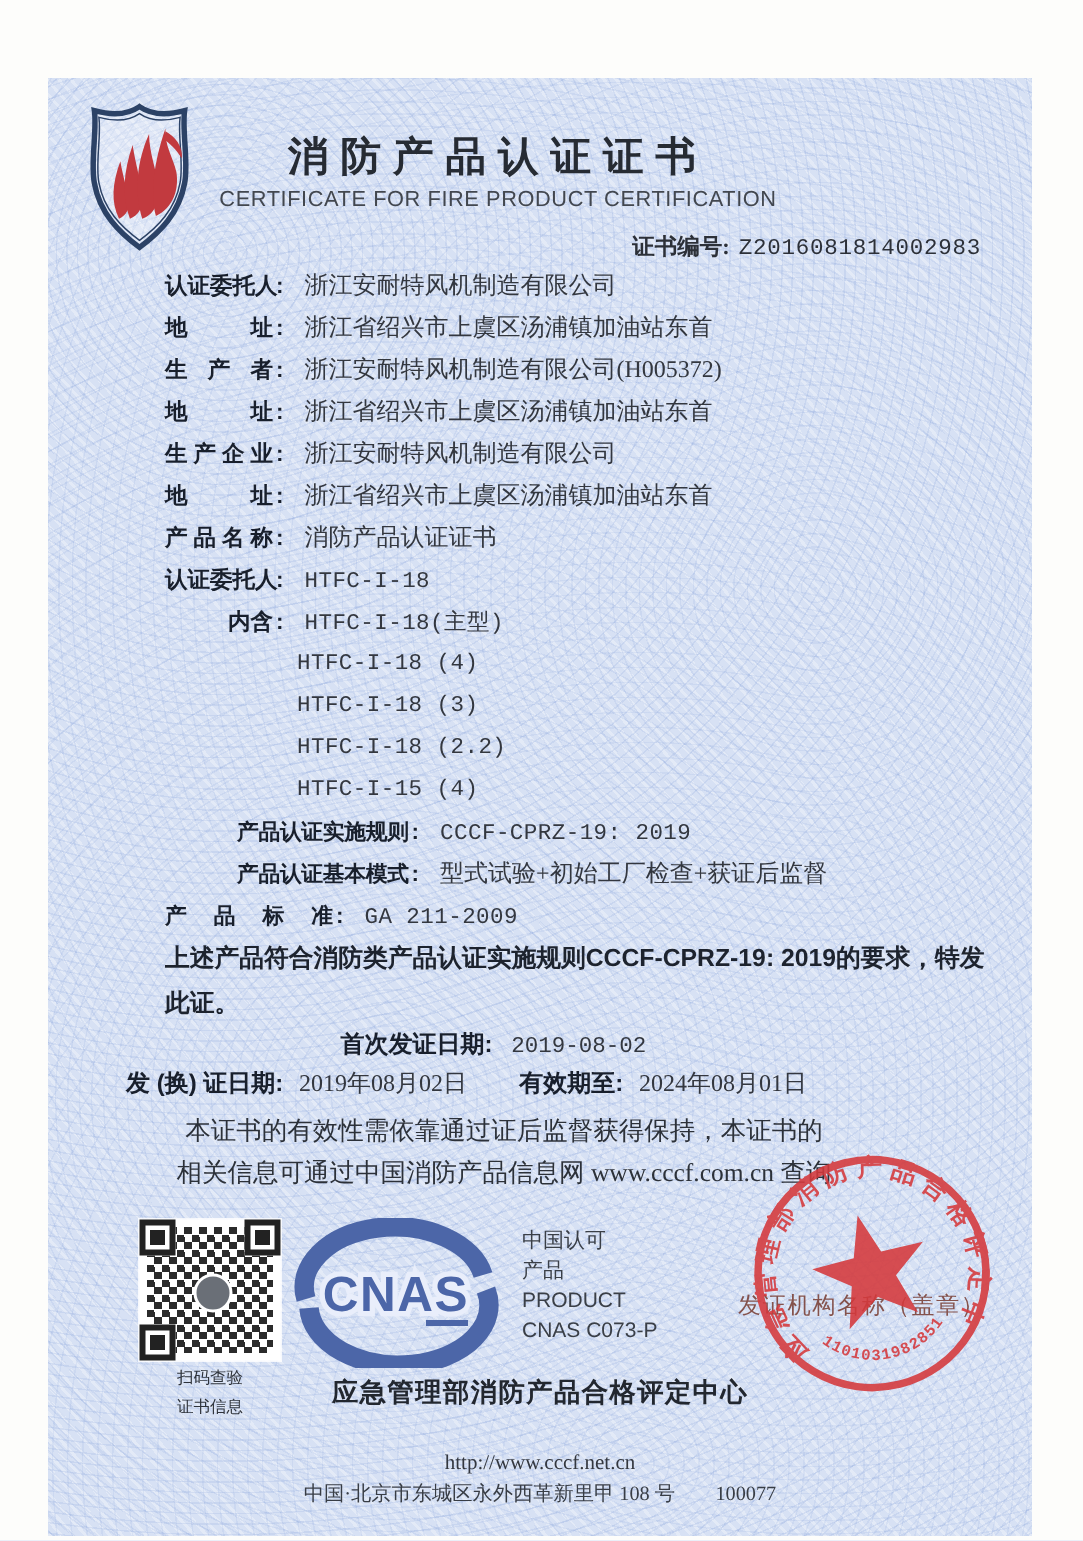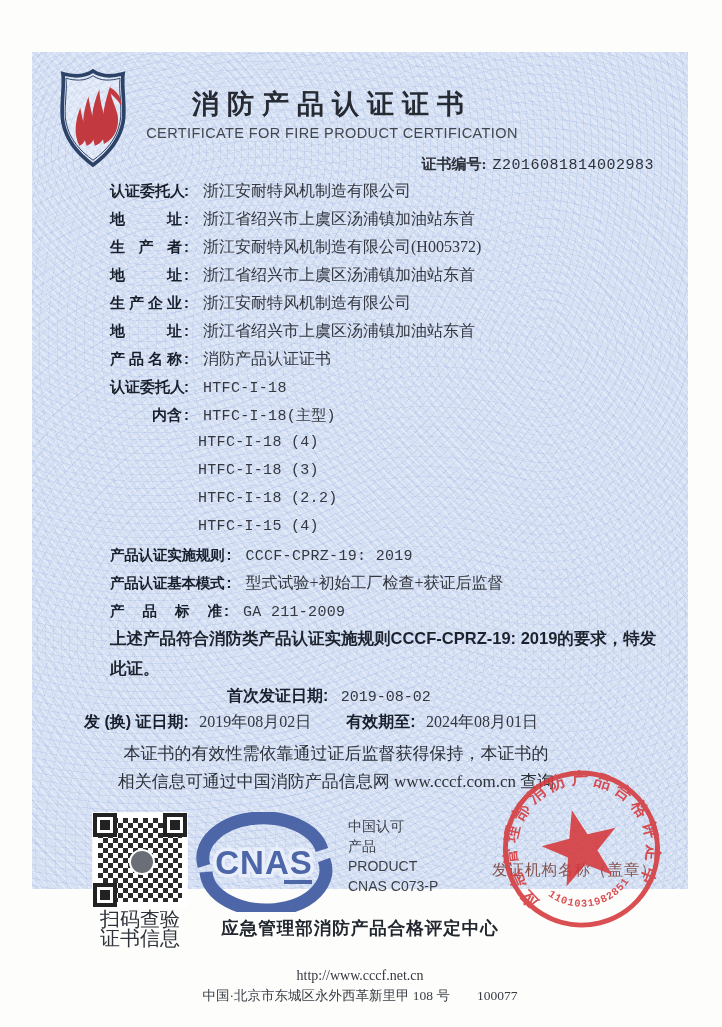--- a/index.html
+++ b/index.html
@@ -3,21 +3,21 @@
 <meta charset="utf-8">
 <style>
   html,body{margin:0;padding:0;}
   body{
     width:722px;height:1027px;position:relative;overflow:hidden;
     background:#fdfdfb;
     font-family:"Liberation Sans","DejaVu Sans",sans-serif;
   }
   
   .cert{
-    position:absolute;left:32px;top:52px;width:656px;height:837px;
+    position:absolute;left:32px;top:52px;width:656px;height:972px;
     background-color:#d7e1f4;
     background-image:
       repeating-radial-gradient(circle at 18% 12%, rgba(122,152,214,.16) 0 1px, rgba(255,255,255,0) 1px 7px),
       repeating-radial-gradient(circle at 78% 35%, rgba(122,152,214,.13) 0 1px, rgba(255,255,255,0) 1px 9px),
       repeating-radial-gradient(circle at 35% 70%, rgba(122,152,214,.13) 0 1px, rgba(255,255,255,0) 1px 8px),
       repeating-radial-gradient(circle at 60% 95%, rgba(122,152,214,.12) 0 1px, rgba(255,255,255,0) 1px 10px),
       repeating-linear-gradient(48deg, rgba(255,255,255,.30) 0 2px, rgba(255,255,255,0) 2px 6px);
   }
   .abs{position:absolute;}
   
@@ -35,21 +35,21 @@
   }
   .certno .lab{font-weight:700;}
   .certno .num{font-family:"Liberation Mono","DejaVu Sans Mono",monospace;letter-spacing:.5px;margin-left:6px;}
   
   .rows{left:78px;top:128px;width:560px;}
   .row{position:absolute;left:0;white-space:nowrap;font-size:16px;height:28px;line-height:22px;display:flex;align-items:baseline;}
   .lbl{
     display:inline-block;width:72px;font-weight:700;color:#181f2c;font-size:15px;
     text-align:justify;text-align-last:justify;-moz-text-align-last:justify;
   }
-  .lbl.wide{width:auto;text-align-last:auto;font-size:14.5px;letter-spacing:-0.2px;}
+  .lbl.wide{width:auto;text-align-last:auto;font-size:14.5px;letter-spacing:-0.2px;margin-left:48px;}
   .lbl.w112{width:112px;font-size:14.5px;}
   .lbl.right{text-align-last:right;}
   .colon{font-weight:700;color:#181f2c;margin-left:2px;font-size:15px;}
   .val{
     margin-left:14px;color:#33373f;
     font-family:"Liberation Serif","DejaVu Serif",serif;
   }
   .val.mono{font-family:"Liberation Mono","DejaVu Sans Mono",monospace;font-size:15px;letter-spacing:.3px;}
   
   .stmt1{left:78px;top:576px;font-size:16.5px;font-weight:700;color:#1d232e;white-space:nowrap;}
@@ -72,21 +72,21 @@
   .qr-inner{position:absolute;inset:5px;
     background-image:
       repeating-conic-gradient(#2b2b2b 0% 25%, #ffffff 25% 50%),
       repeating-linear-gradient(90deg, rgba(255,255,255,.55) 0 3px, rgba(0,0,0,0) 3px 11px);
     background-size:10px 10px, 29px 29px;background-blend-mode:normal;}
   .finder{position:absolute;width:16px;height:16px;border:4px solid #222;background:#fff;}
   .finder::after{content:"";position:absolute;inset:3px;background:#222;}
   .f-tl{left:0;top:0;} .f-tr{right:0;top:0;} .f-bl{left:0;bottom:0;}
   .qr-logo{position:absolute;left:50%;top:50%;width:22px;height:22px;margin:-11px 0 0 -11px;
     background:#6a6f77;border:2px solid #fff;border-radius:50%;}
-  .qr-cap{left:36px;top:858px;width:144px;text-align:center;font-size:20px;color:#2e333b;line-height:19px;
+  .qr-cap{left:36px;top:858px;width:144px;text-align:center;font-size:11px;color:#2e333b;line-height:19px;
     font-family:"Liberation Serif","DejaVu Serif",serif;}
   .cnas{left:164px;top:760px;}
   .accred{left:316px;top:764px;font-size:14px;color:#3a3f47;line-height:20px;}
   .issuer-label{left:460px;top:808px;font-size:15.5px;color:#84524c;letter-spacing:1px;white-space:nowrap;
     font-family:"Liberation Serif","DejaVu Serif",serif;z-index:1;}
   .seal{left:455px;top:702px;z-index:2;transform:rotate(-14deg);opacity:.88;}
   
   .footer-org{left:0;top:864px;width:656px;text-align:center;font-size:17.5px;font-weight:700;color:#22272f;letter-spacing:1px;}
   .footer-addr{left:0;top:894px;width:656px;text-align:center;font-size:13.5px;color:#383d45;
     font-family:Liberation Serif, serif;margin-top:41px;}

